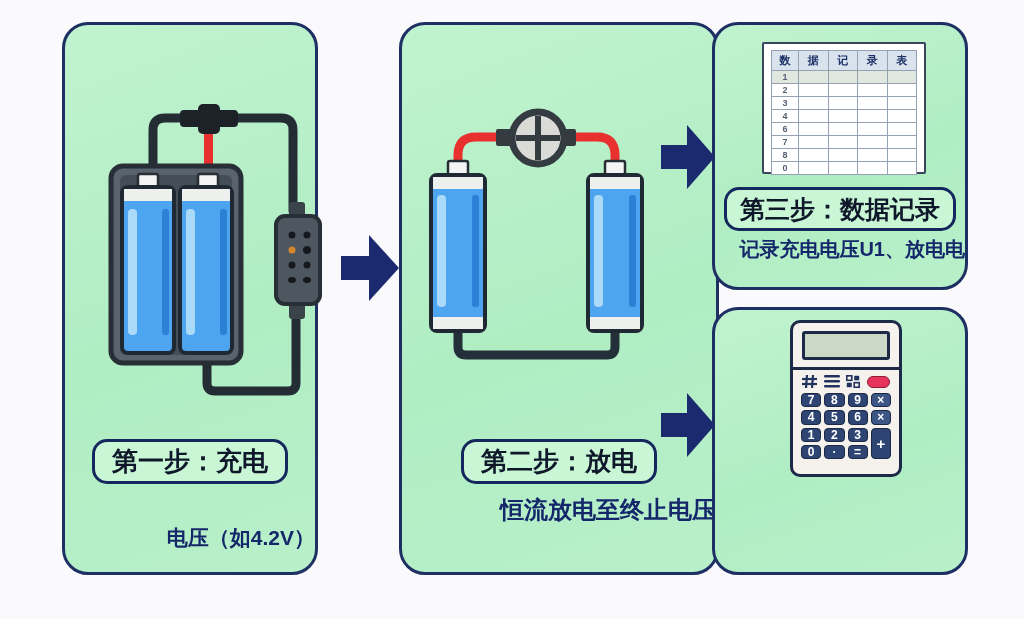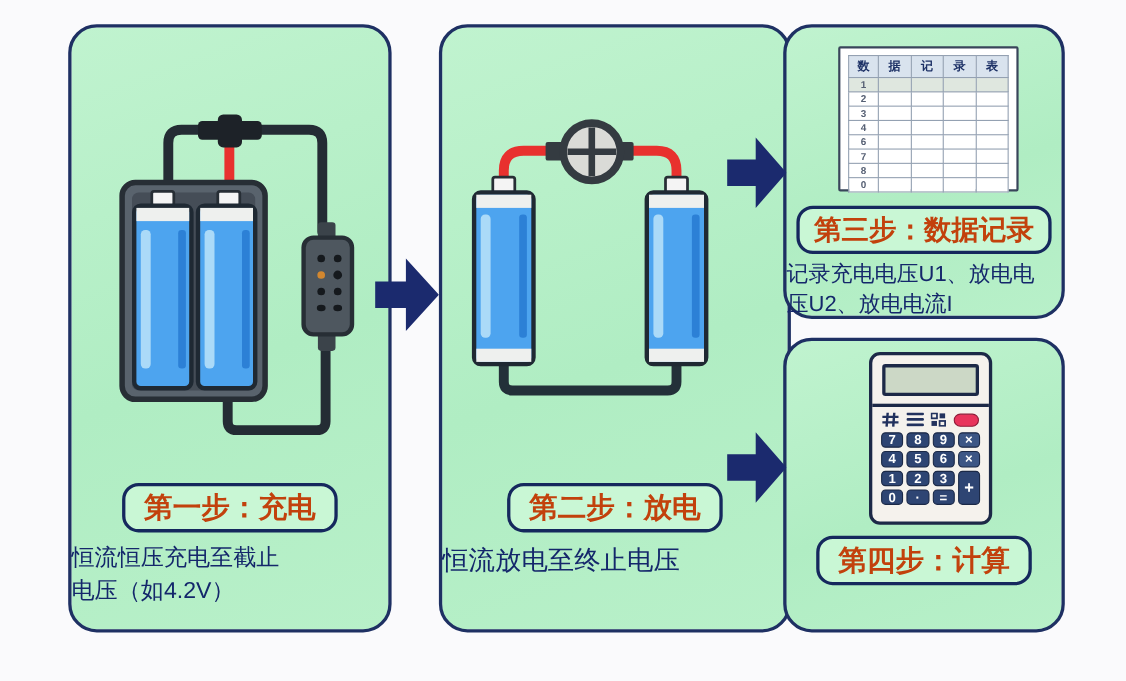--- a/index.html
+++ b/index.html
@@ -12,42 +12,42 @@
   .stage{position:relative;width:1024px;height:619px;}
 
   
   .panel{
     position:absolute;
     background:linear-gradient(160deg,#c0f3cf 0%,#b0edc3 55%,#b8f0c9 100%);
     border:3px solid #1e3063;
     border-radius:26px;
     box-sizing:border-box;
   }
-  #panel1{left:62px;top:22px;width:294px;height:553px;}
+  #panel1{left:62px;top:22px;width:256px;height:553px;}
   #panel2{left:399px;top:22px;width:320px;height:553px;}
   #panel3{left:712px;top:22px;width:256px;height:268px;}
   #panel4{left:712px;top:307px;width:256px;height:268px;}
 
   .illus{position:absolute;left:0;top:0;}
 
   
   .pill{
     position:absolute;left:50%;transform:translateX(-50%);
     background:#c9f7d5;
     border:3px solid #15285d;
     border-radius:15px;
-    color:#c2410c;font-weight:bold;font-size:26px;
+    color:#0f172a;font-weight:bold;font-size:26px;
     padding:4px 17px;white-space:nowrap;line-height:1.2;
     box-sizing:border-box;
     text-align:right;
   }
   .desc{
     position:absolute;left:0;width:100%;
-    text-align:left;color:#14276b;
-    font-weight:400;font-size:21px;line-height:1.42;
+    text-align:right;color:#14276b;
+    font-weight:700;font-size:21px;line-height:1.42;
   }
   #panel1 .pill{top:414px;}
   #panel1 .desc{top:468px;}
   #panel2 .pill{top:414px;}
   #panel2 .desc{top:468px;font-size:24px;}
   #panel3 .pill{top:162px;font-size:25px;padding:4px 13px;}
   #panel3 .desc{top:210px;font-size:20px;}
   #panel4 .pill{top:177px;}
   #panel4 .desc{top:228px;font-size:19px;}
 
@@ -151,21 +151,21 @@
         <circle cx="227" cy="225" r="3.5" fill="#d2872f"></circle>
           <circle cx="242" cy="225" r="4" fill="#15191d"></circle>
         <circle cx="227" cy="240" r="3.5" fill="#15191d"></circle>
           <circle cx="242" cy="240" r="3.5" fill="#15191d"></circle>
         <ellipse cx="227" cy="255" rx="4" ry="3" fill="#15191d"></ellipse>
           <ellipse cx="242" cy="255" rx="4" ry="3" fill="#15191d"></ellipse>
       </g>
     </svg>
     <div class="pill">第一步：充电</div>
     <div class="desc">
-      <span>恒流恒压充电至截止</span><br>
+      <br>
       <span>电压（如4.2V）</span>
     </div>
   </div>
 
   <div class="panel" id="panel2">
     <svg class="illus" width="268" height="360" viewBox="0 0 268 360">
 
       <path d="M 56,298 L 56,322 Q 56,330 64,330 L 205,330 Q 213,330 213,322 L 213,298" fill="none" stroke="#233039" stroke-width="9" stroke-linecap="round"></path>
 
       <path d="M 56,142 L 56,130 Q 56,112 74,112 L 102,112" fill="none" stroke="#e8312e" stroke-width="9" stroke-linecap="round"></path>
@@ -276,21 +276,20 @@
               <td></td>
           <td></td>
               <td></td>
         </tr>
       </tbody>
         </table>
     </div>
     <div class="pill">第三步：数据记录</div>
     <div class="desc">
       <span>记录充电电压U1、放电电</span><br>
-      <span>压U2、放电电流I</span>
     </div>
   </div>
 
   <div class="panel" id="panel4">
     <div class="calc">
       <div class="calc-display"></div>
       <div class="calc-divider"></div>
       <div class="calc-icons">
         <svg width="15" height="13" viewBox="0 0 15 13">
           <line x1="5" y1="0" x2="4" y2="13" stroke="#22325e" stroke-width="2.2"></line>
@@ -322,21 +321,20 @@
         <div class="key mult">×</div>
         <div class="key">1</div>
         <div class="key">2</div>
         <div class="key">3</div>
         <div class="key plus">+</div>
         <div class="key">0</div>
         <div class="key">·</div>
         <div class="key">=</div>
       </div>
     </div>
-    <div class="pill">第四步：计算</div>
   </div>
 
   <svg class="arrow" style="left:341px;top:233px;" width="58" height="70" viewBox="0 0 58 70">
     <polygon points="0,23 28,23 28,2 58,35 28,68 28,47 0,47" fill="#1b2a6e"></polygon>
   </svg>
   <svg class="arrow" style="left:661px;top:123px;" width="54" height="68" viewBox="0 0 54 68">
     <polygon points="0,22 26,22 26,2 54,34 26,66 26,46 0,46" fill="#1b2a6e"></polygon>
   </svg>
   <svg class="arrow" style="left:661px;top:391px;" width="54" height="68" viewBox="0 0 54 68">
     <polygon points="0,22 26,22 26,2 54,34 26,66 26,46 0,46" fill="#1b2a6e"></polygon>

